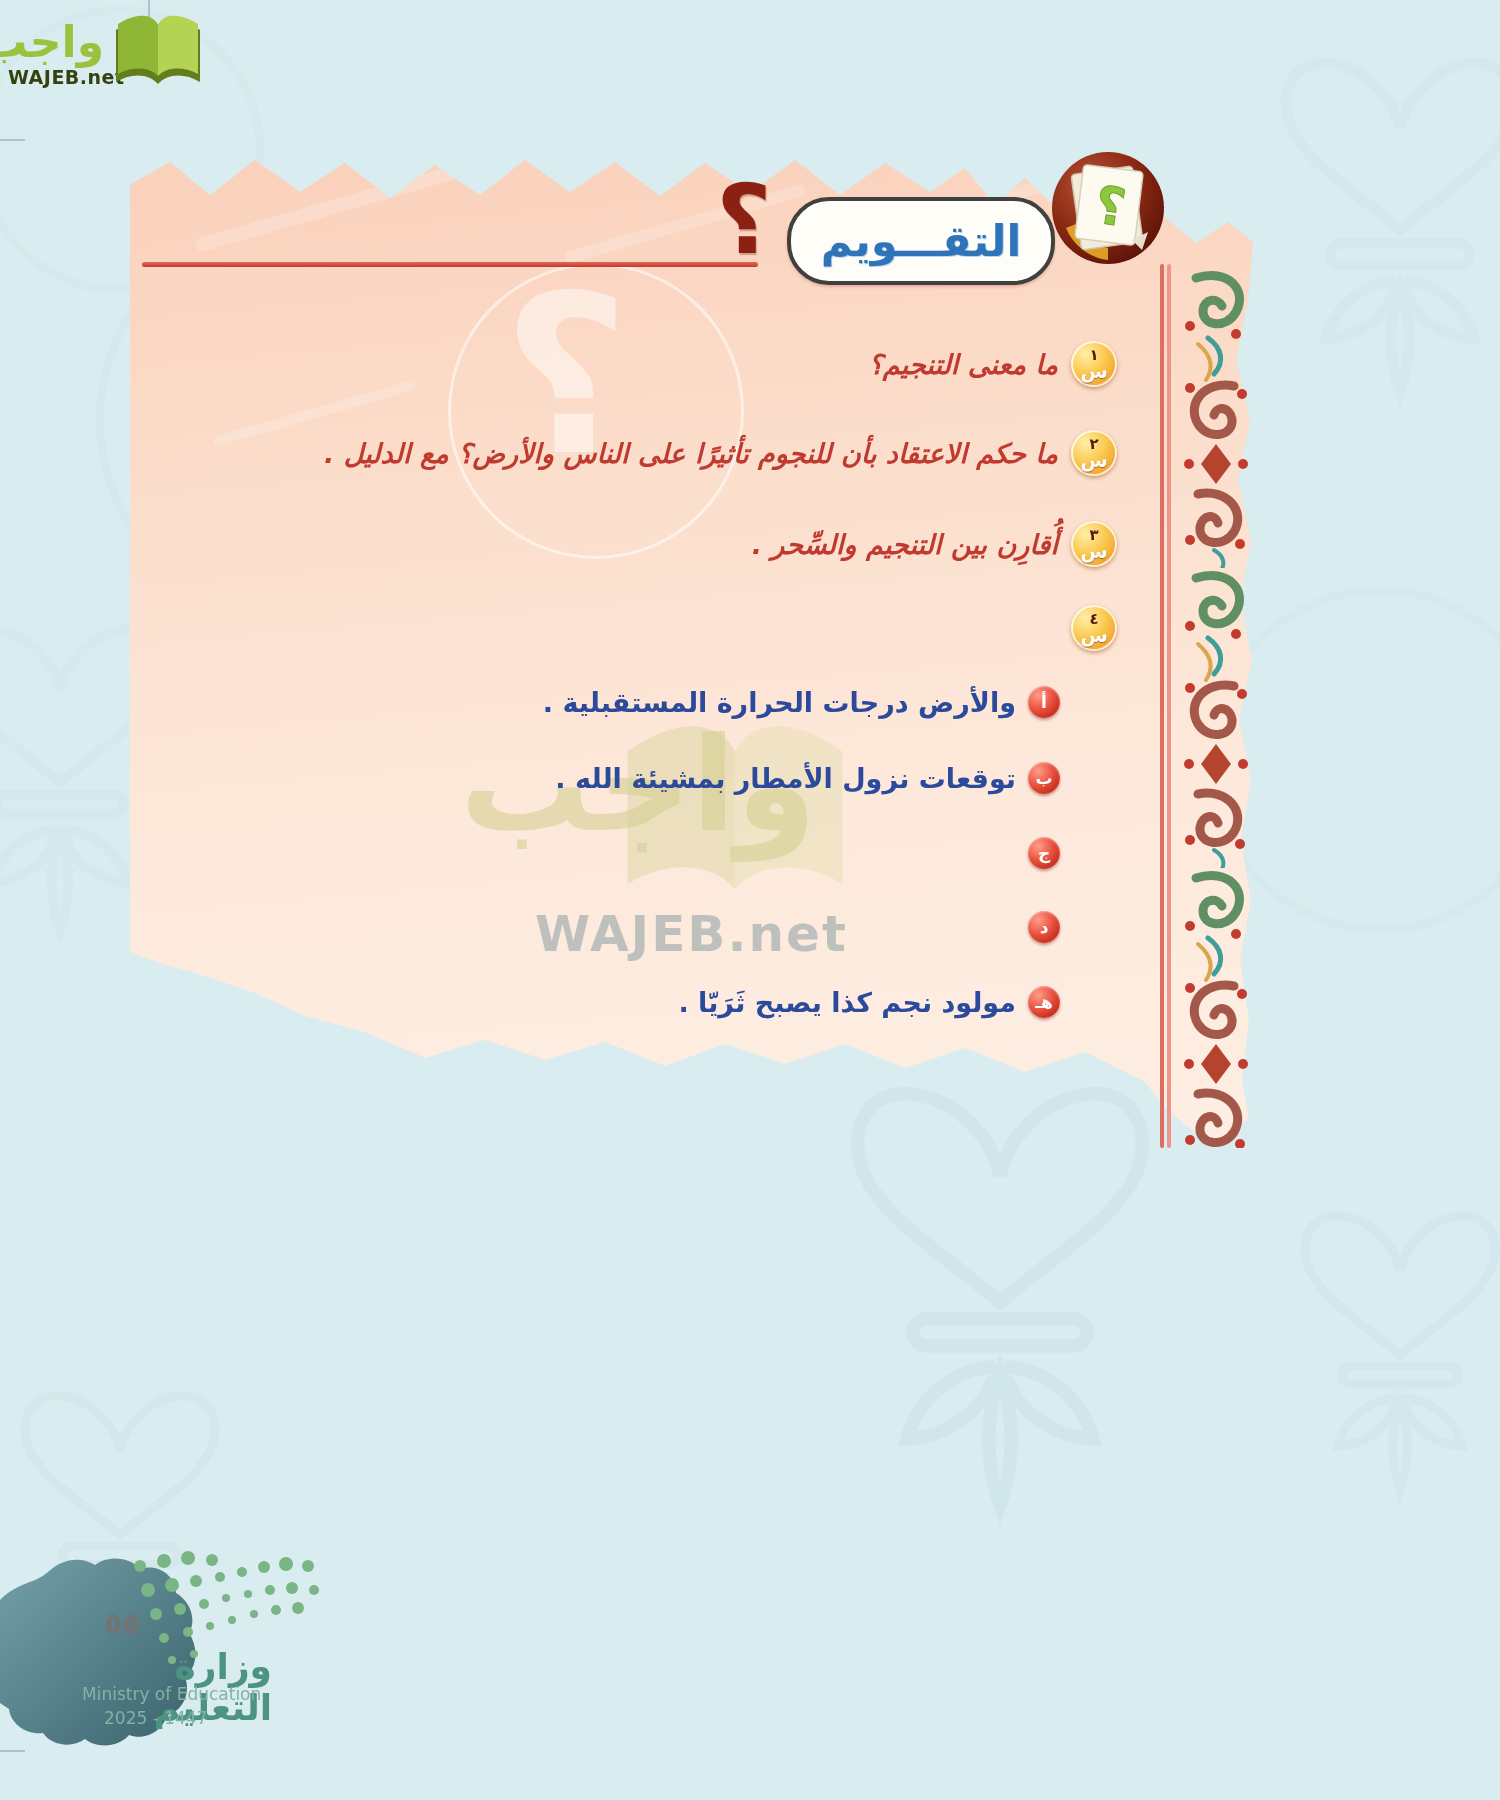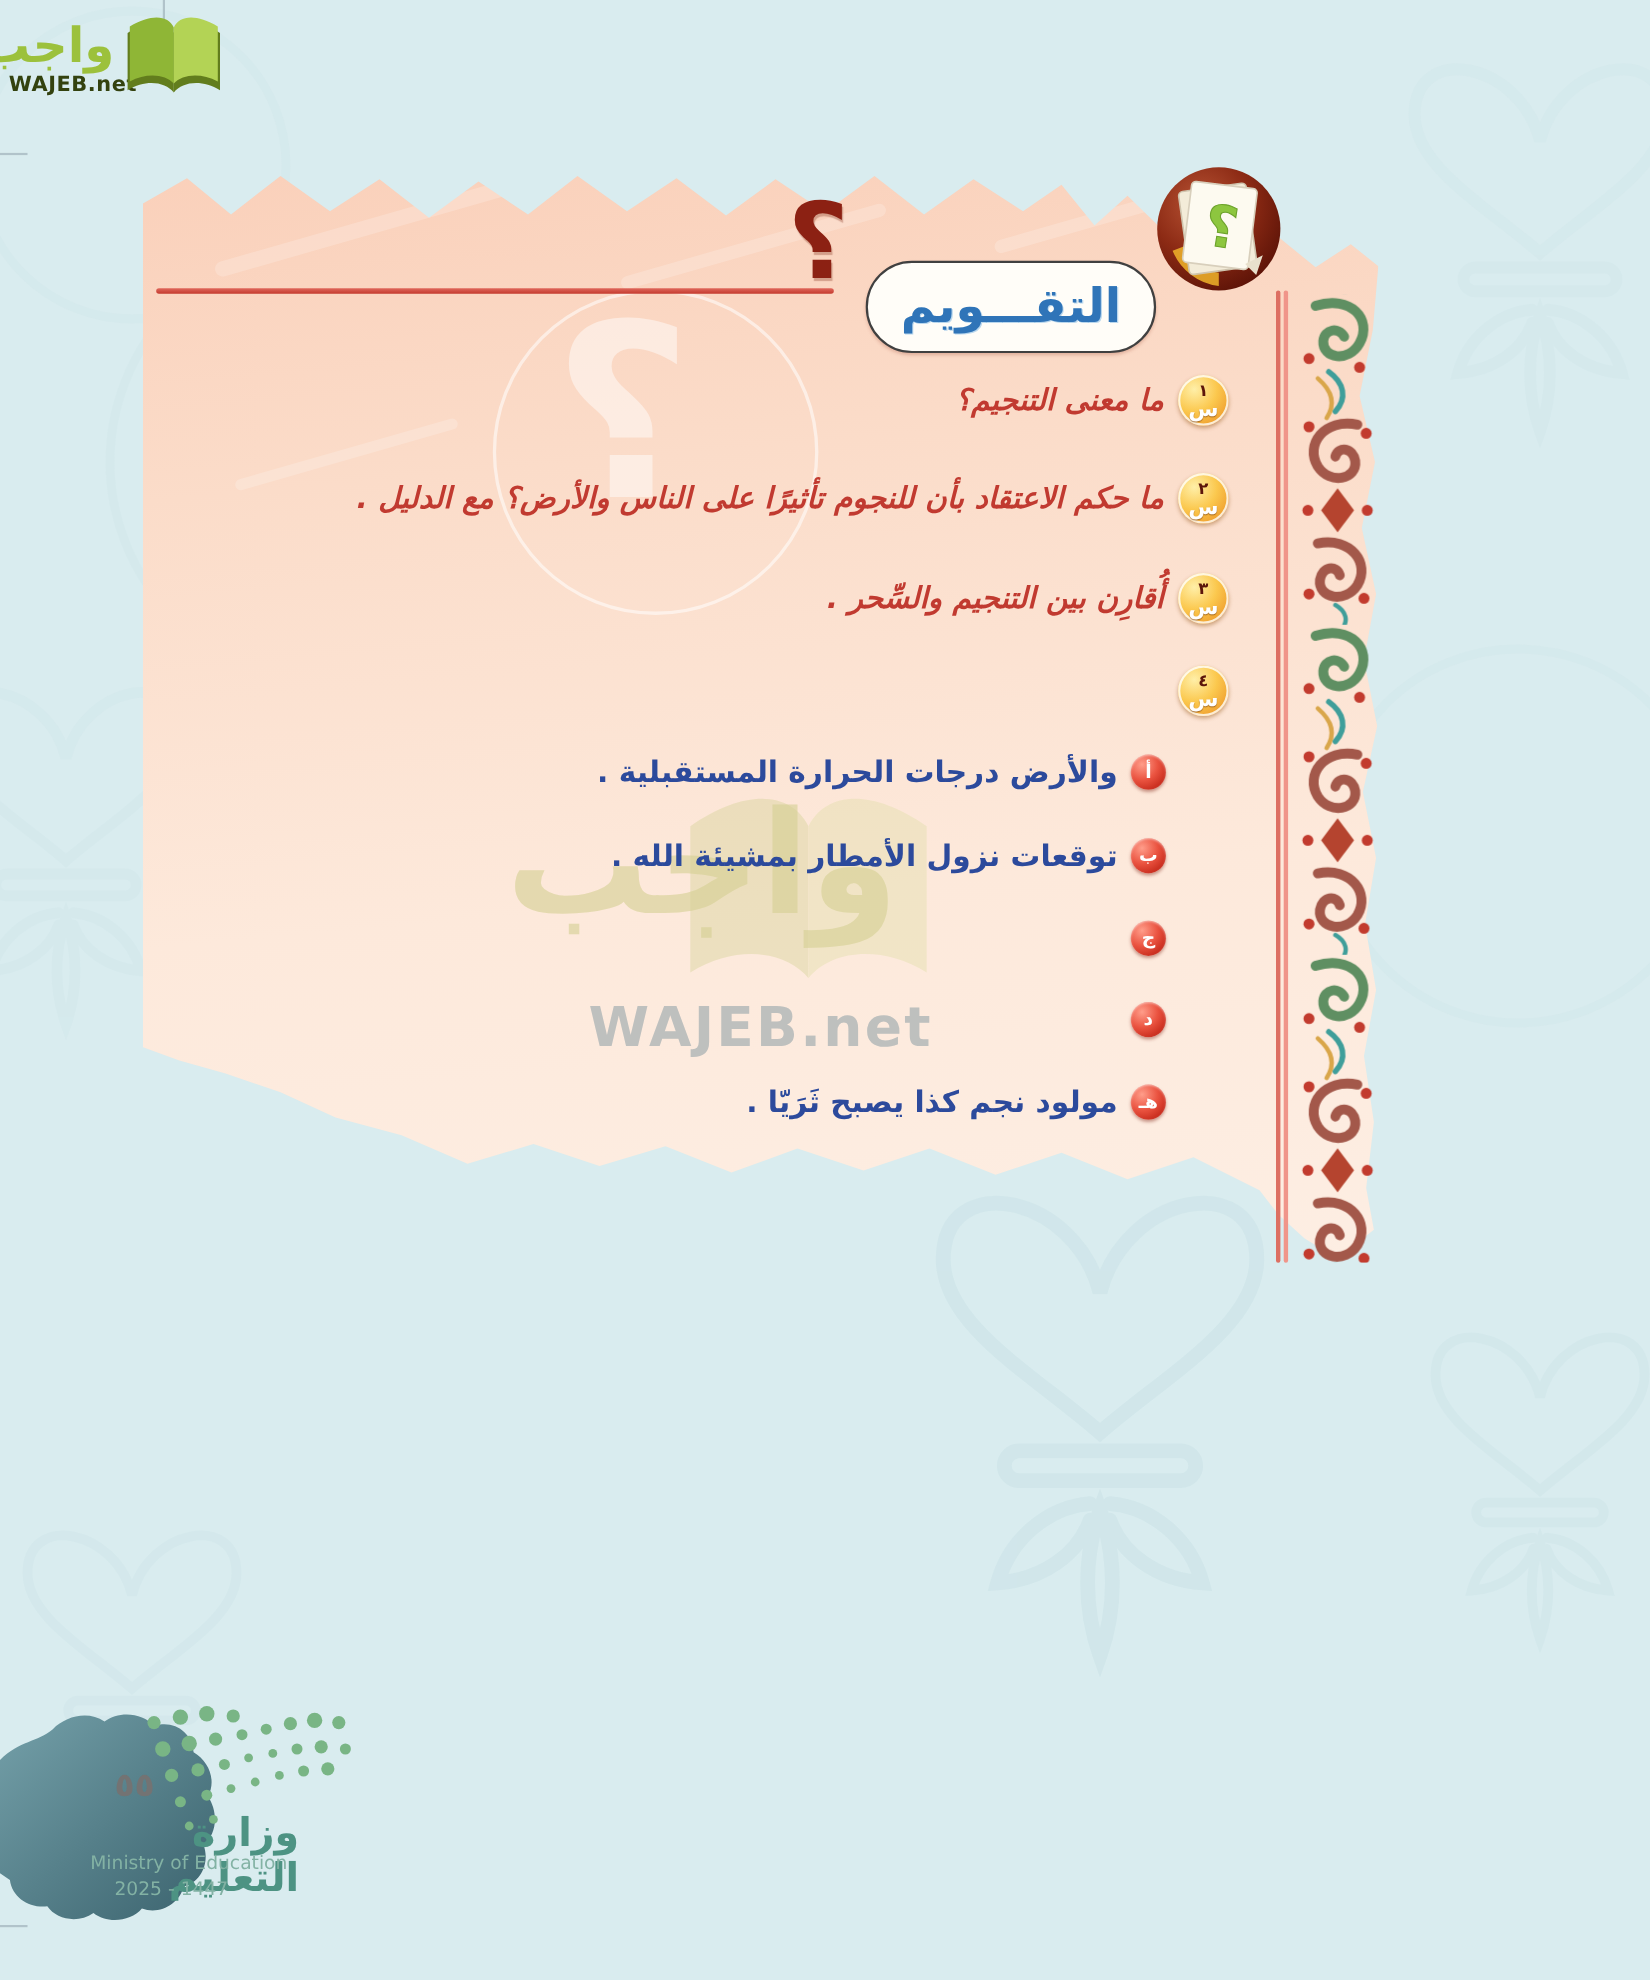--- a/index.html
+++ b/index.html
@@ -37,23 +37,23 @@
           border:3px solid rgba(255,255,255,.55);border-radius:50%;}
   .panel-qmark{position:absolute;left:372px;top:118px;font-size:220px;font-weight:bold;
           color:rgba(255,255,255,.48);line-height:1;}
   
   .title-line{position:absolute;left:142px;top:262px;width:616px;height:5px;
           background:linear-gradient(180deg,#e0685c,#c43a2e);border-radius:3px;z-index:6;}
   .title-qmark{position:absolute;left:716px;top:168px;font-size:96px;font-weight:bold;
           color:#8c2113;z-index:6;line-height:1.1;
           text-shadow:1px 2px 1px rgba(120,30,10,.3);}
   .title-pill{position:absolute;left:787px;top:197px;width:260px;height:80px;
-          background:#fffdf8;border:2px solid #404040;border-radius:42px;z-index:6;
+          background:#fffdf8;border:4px solid #404040;border-radius:42px;z-index:6;
           display:flex;align-items:center;justify-content:center;
-          box-shadow:0 2px 3px rgba(150,60,40,.25);margin-top:40px;}
+          box-shadow:0 2px 3px rgba(150,60,40,.25);}
   .title-pill span{font-size:43px;font-weight:bold;color:#2f74b8;direction:rtl;
           text-shadow:1px 1px 0 rgba(140,190,230,.6);}
   .title-icon{position:absolute;left:1048px;top:148px;z-index:7;}
   
   .vline{position:absolute;z-index:5;border-radius:2px;}
   .orn-strip{position:absolute;left:1178px;top:268px;z-index:5;}
   
   .q-row{position:absolute;right:383px;display:flex;direction:rtl;align-items:center;
          gap:13px;z-index:8;white-space:nowrap;}
   .q-badge{width:46px;height:46px;border-radius:50%;flex:0 0 46px;

